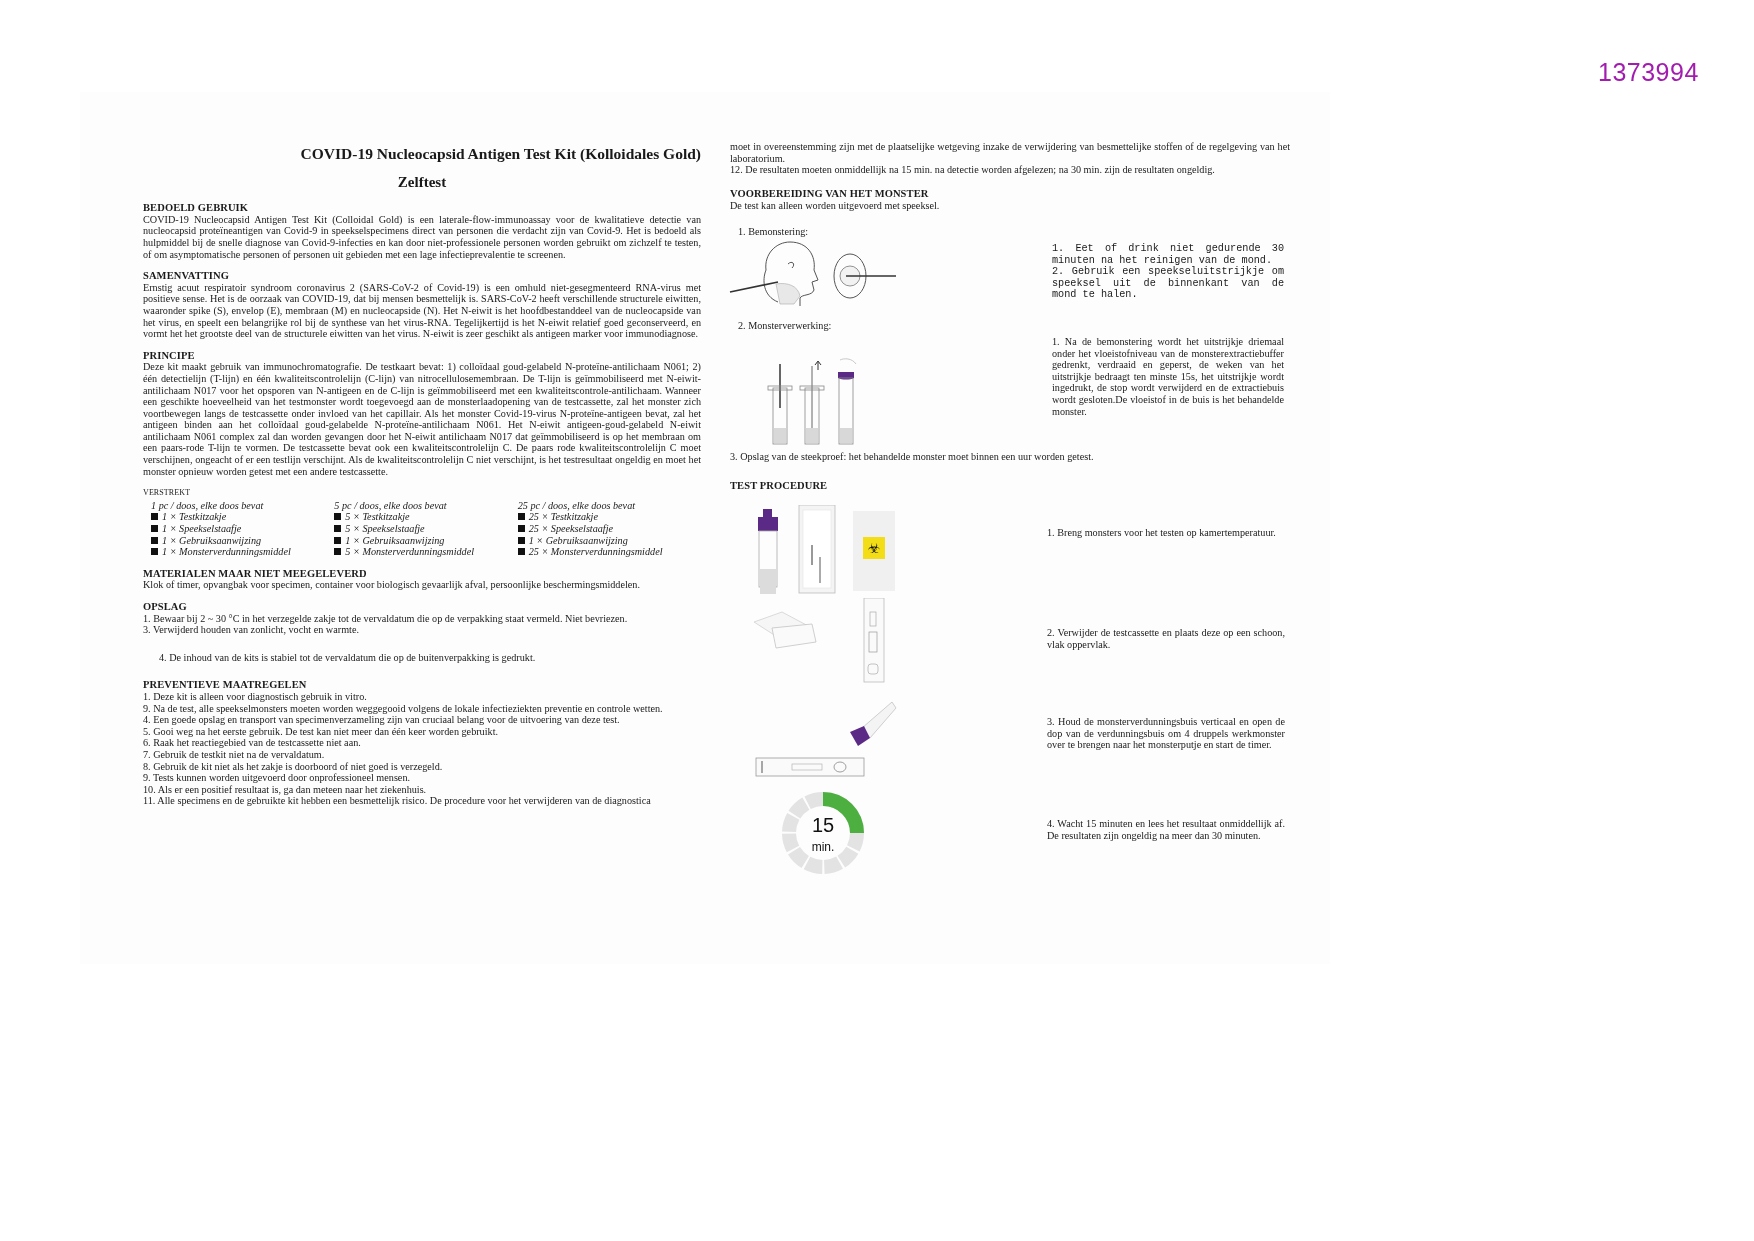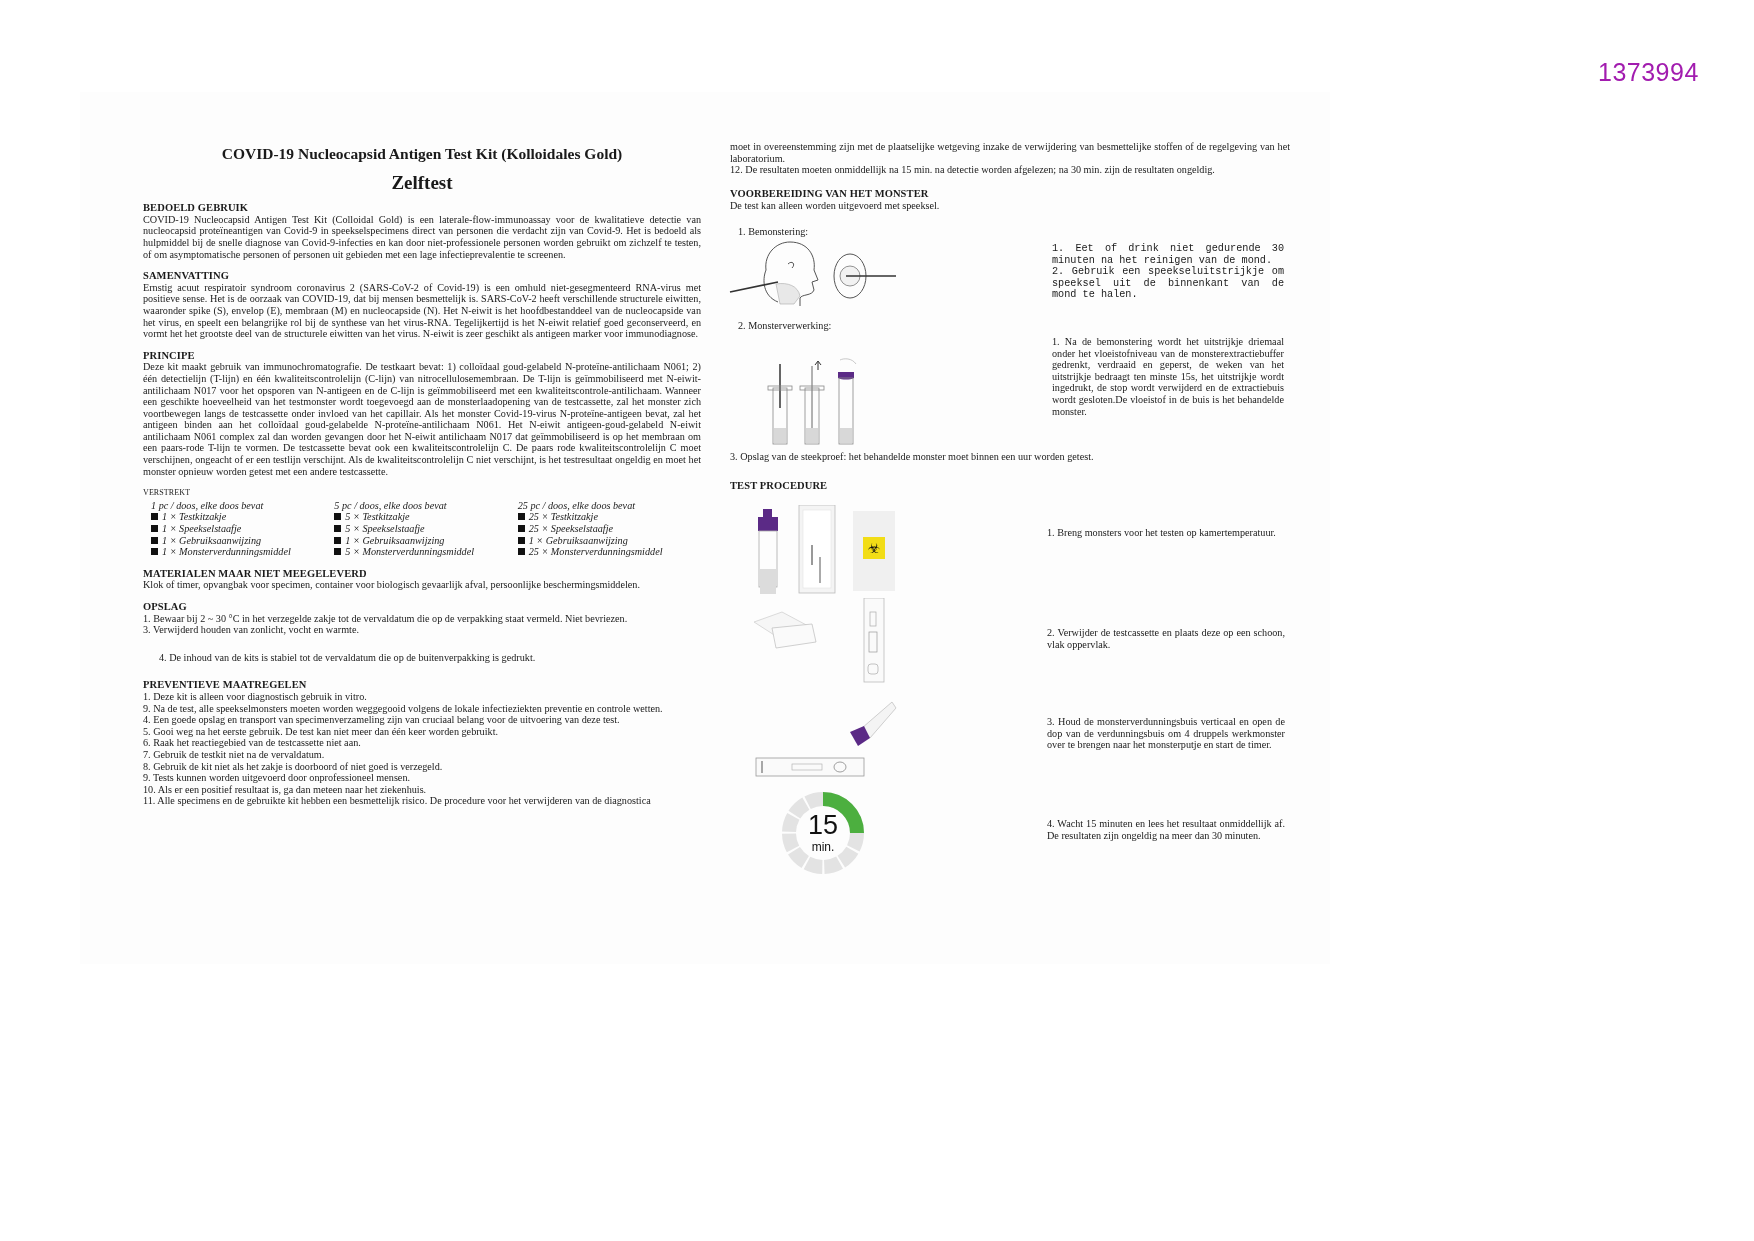--- a/index.html
+++ b/index.html
@@ -3,22 +3,22 @@
 <meta charset="utf-8">
 <style>
   html, body { margin:0; padding:0; background:#ffffff; }
   body { width:1754px; height:1241px; position:relative; overflow:hidden;
          font-family:"Liberation Serif","DejaVu Serif",serif; color:#1a1a1a; }
   .docid { position:absolute; left:1598px; top:58px; font-family:"Liberation Sans","DejaVu Sans",sans-serif;
            font-size:25px; color:#a21caf; letter-spacing:0.5px; }
   .sheet { position:absolute; left:80px; top:92px; width:1250px; height:872px; background:#fdfdfd; }
   .col { position:absolute; font-size:10.2px; line-height:11.6px; }
   .left { left:143px; top:148px; width:558px; }
-  .t1 { text-align:center; font-weight:bold; font-size:15.5px; margin:0 0 17px 0; width:558px;font-family:Liberation Serif, serif; }
-  .t2 { text-align:center; font-weight:bold; font-size:19px; margin:0 0 14px 0; }
+  .t1 { text-align:right; font-weight:bold; font-size:15.5px; margin:0 0 17px 0; width:558px;font-family:Liberation Serif, serif; }
+  .t2 { text-align:center; font-weight:bold; font-size:15px; margin:0 0 14px 0; }
   .h { font-weight:bold; font-size:10.5px; margin:0; letter-spacing:0.1px; }
   .p { margin:0 0 10px 0; text-align:justify; }
   .small-h { font-size:8px; font-weight:normal; margin:0 0 1px 0; }
   .supply { display:flex; margin:0 0 10px 8px;font-style:italic; }
   .supply .sc { width:190px; }
   .supply .sc div { white-space:nowrap; }
   .sq { display:inline-block; width:7px; height:7px; background:#111; margin-right:4px; vertical-align:0px; }
   ol.plain { list-style:none; padding:0; margin:0 0 10px 0; }
   ol.plain li { margin:0; }
   .rblock { position:absolute; font-size:10.2px; line-height:11.6px; text-align:justify; }
@@ -183,17 +183,17 @@
   <ellipse cx="88" cy="69" rx="6" ry="5" fill="none" stroke="#888" stroke-width="0.8"></ellipse>
 </svg>
 
 <div class="rblock" style="left:1047px; top:716px; width:238px;">3. Houd de monsterverdunningsbuis verticaal en open de dop van de verdunningsbuis om 4 druppels werkmonster over te brengen naar het monsterputje en start de timer.</div>
 
 <div class="fig" style="left:780px; top:790px; width:86px; height:86px;">
   <svg width="86" height="86" viewBox="0 0 86 86" style="position:absolute; left:0; top:0;">
     <circle cx="43" cy="43" r="34" fill="none" stroke="#e3e3e3" stroke-width="14" stroke-dasharray="16 2"></circle>
     <path d="M43 9 A34 34 0 0 1 77 43" fill="none" stroke="#4caf3f" stroke-width="14"></path>
   </svg>
-  <div style="position:absolute; left:0; top:22px; width:86px; text-align:center; font-family:'Liberation Sans','DejaVu Sans',sans-serif; font-size:27px; line-height:26px; color:#111;">15</div>
+  <div style="position:absolute; left:0; top:22px; width:86px; text-align:center; font-family:'Liberation Sans','DejaVu Sans',sans-serif; font-size:20px; line-height:26px; color:#111;">15</div>
   <div style="position:absolute; left:0; top:50px; width:86px; text-align:center; font-family:'Liberation Sans','DejaVu Sans',sans-serif; font-size:12px; color:#111;">min.</div>
 </div>
 
 <div class="rblock" style="left:1047px; top:818px; width:238px;">4. Wacht 15 minuten en lees het resultaat onmiddellijk af. De resultaten zijn ongeldig na meer dan 30 minuten.</div>
 
 </body></html>

